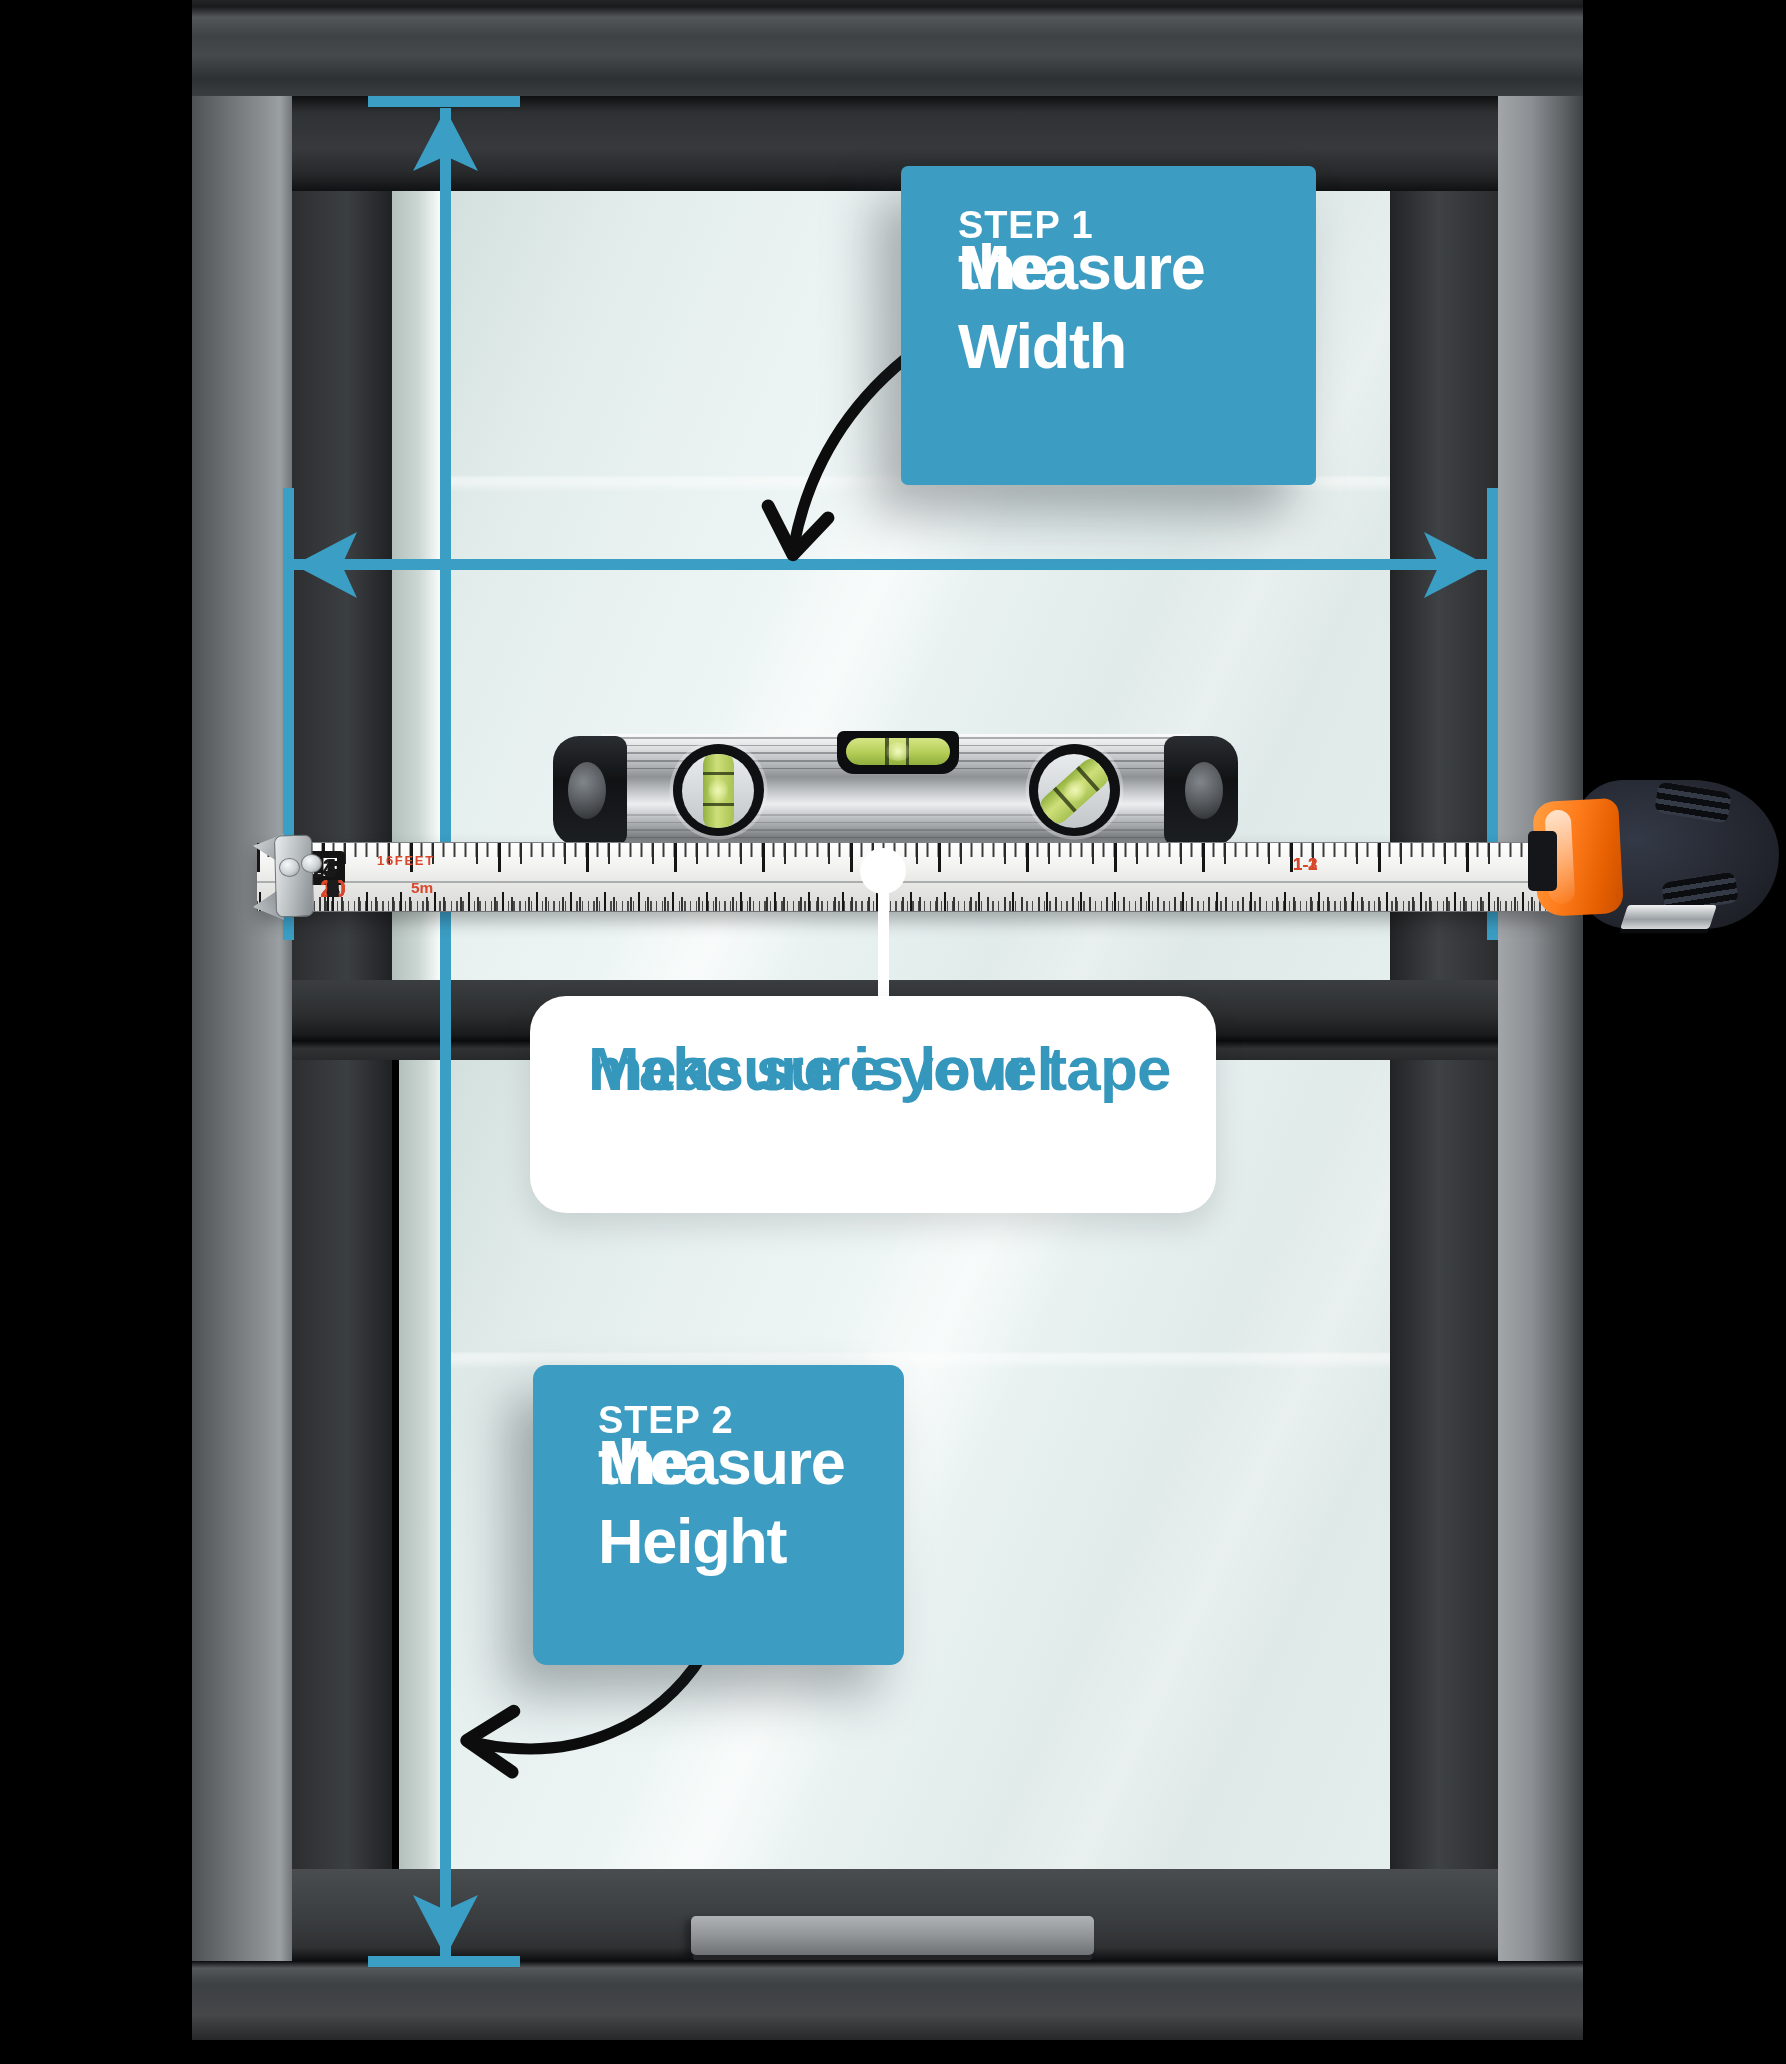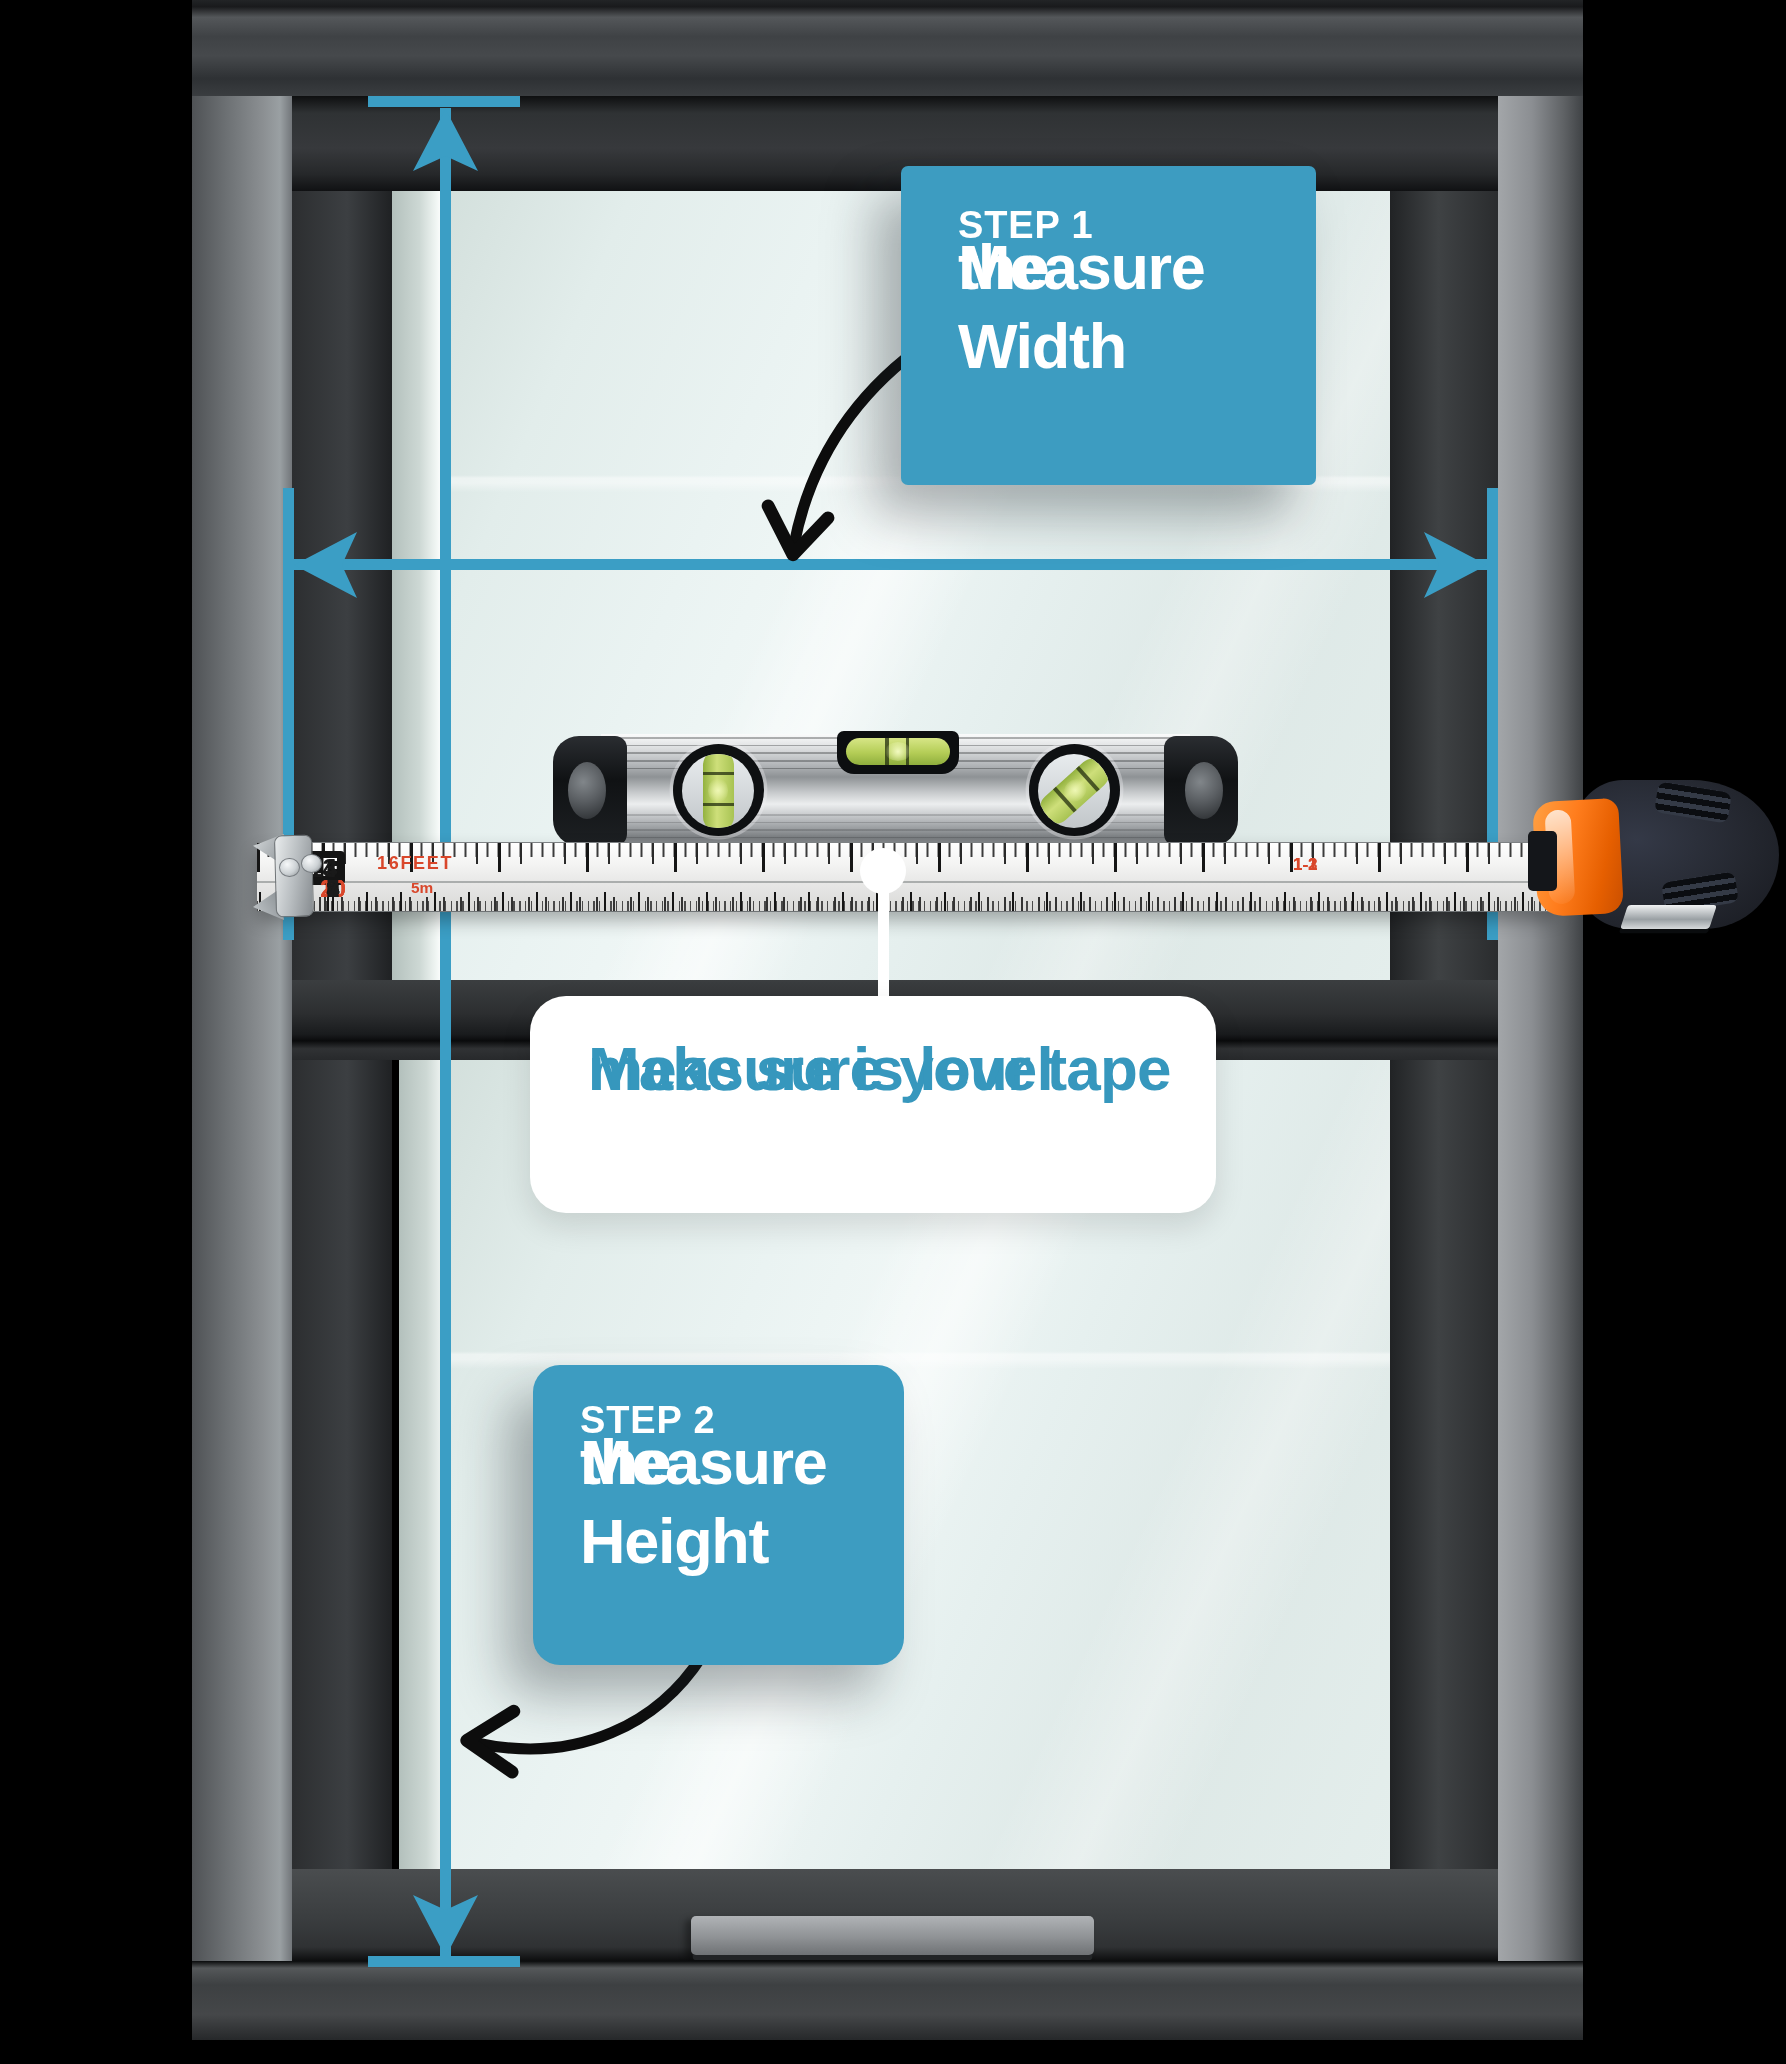--- a/index.html
+++ b/index.html
@@ -59,21 +59,21 @@
   .v-cap-bottom{left:368px;top:1956px;width:152px;height:11px;z-index:5;}
   .v-head-up{left:413px;top:109px;width:65px;height:62px;z-index:5;
     clip-path:polygon(50% 0,100% 100%,50% 76%,0 100%);}
   .v-head-down{left:413px;top:1895px;width:65px;height:62px;z-index:5;
     clip-path:polygon(50% 100%,100% 0,50% 24%,0 0);}
 
   
   .step-box{background:#3d9cc1;border-radius:7px;z-index:20;color:#fff;
     box-shadow:-26px 29px 51px rgba(25,35,40,.35);}
   .step1-box{left:901px;top:166px;width:415px;height:319px;padding:38px 0 0 57px;}
-  .step2-box{left:533px;top:1365px;width:371px;height:300px;padding:34px 0 0 47px;border-radius:27px;}
+  .step2-box{left:533px;top:1365px;width:371px;height:300px;padding:34px 0 0 65px;border-radius:14px;}
   .step-label{position:static;display:block;font-size:38px;font-weight:700;letter-spacing:0.9px;}
   .step-title{position:static;display:block;font-size:63px;line-height:79px;font-weight:700;letter-spacing:-1.3px;margin-top:24px;}
   .step-title span{position:static;display:block;}
 
   .note-box{left:530px;top:996px;width:686px;height:217px;background:#fff;border-radius:36px;z-index:31;
     padding:33px 0 0 58px;box-shadow:0 13.7px 31px rgba(0,0,0,.12);}
   .note-text{position:static;display:block;color:#3697bd;font-size:62px;line-height:79px;font-weight:700;letter-spacing:-0.9px;}
   .note-connector-line{left:878px;top:866px;width:11px;height:137px;background:#fff;z-index:30;}
   .note-connector-dot{left:860px;top:848px;width:46px;height:46px;border-radius:50%;background:#fff;z-index:30;}
 
@@ -137,21 +137,21 @@
   .inch-row .cell{position:static;width:88px;height:33px;display:flex;align-items:center;justify-content:center;
     font-size:26.5px;font-weight:700;color:#191919;}
   .inch-row .cell.foot .num{background:#141414;color:#fff;border-radius:4.3px;padding:0.9px 6.8px 1.7px;}
   .inch-red-row{left:1036px;top:12px;display:flex;}
   .inch-red-row .cell{position:static;width:88px;text-align:left;font-size:17px;font-weight:700;color:#d9472b;}
   .cm-row{left:59px;top:33px;display:flex;}
   .cm-row .cell{position:static;width:34px;height:26px;display:flex;align-items:center;justify-content:center;
     font-size:23px;font-weight:700;color:#1c1c1c;}
   .cm-row .cell.red .num{color:#d9472b;}
   .num{position:static;}
-  .brand-feet{left:120px;top:10.3px;font-size:18px;font-weight:700;letter-spacing:1.7px;color:#d9472b;}
+  .brand-feet{left:120px;top:10.3px;font-size:13px;font-weight:700;letter-spacing:1.7px;color:#d9472b;}
   .brand-meters{left:154px;top:36px;font-size:15.4px;font-weight:700;color:#d9472b;}
 
   
   .hook{left:253px;top:832px;width:79px;height:89px;z-index:27;}
   .hook-bar{left:22px;top:3.4px;width:38px;height:82px;border-radius:7.7px;border:0.9px solid #6f7477;
     background:linear-gradient(100deg,#e9eced 0%,#b9bec1 50%,#868b8f 100%);transform:rotate(-1.5deg);}
   .hook-flare-top{left:0;top:1.7px;width:31px;height:29px;
     background:linear-gradient(120deg,#d6dadc,#90969a);clip-path:polygon(100% 0,86% 100%,0 42%);}
   .hook-flare-bottom{left:0;top:57px;width:31px;height:31px;
     background:linear-gradient(60deg,#c4c9cc,#83898d);clip-path:polygon(86% 0,100% 100%,0 58%);}

